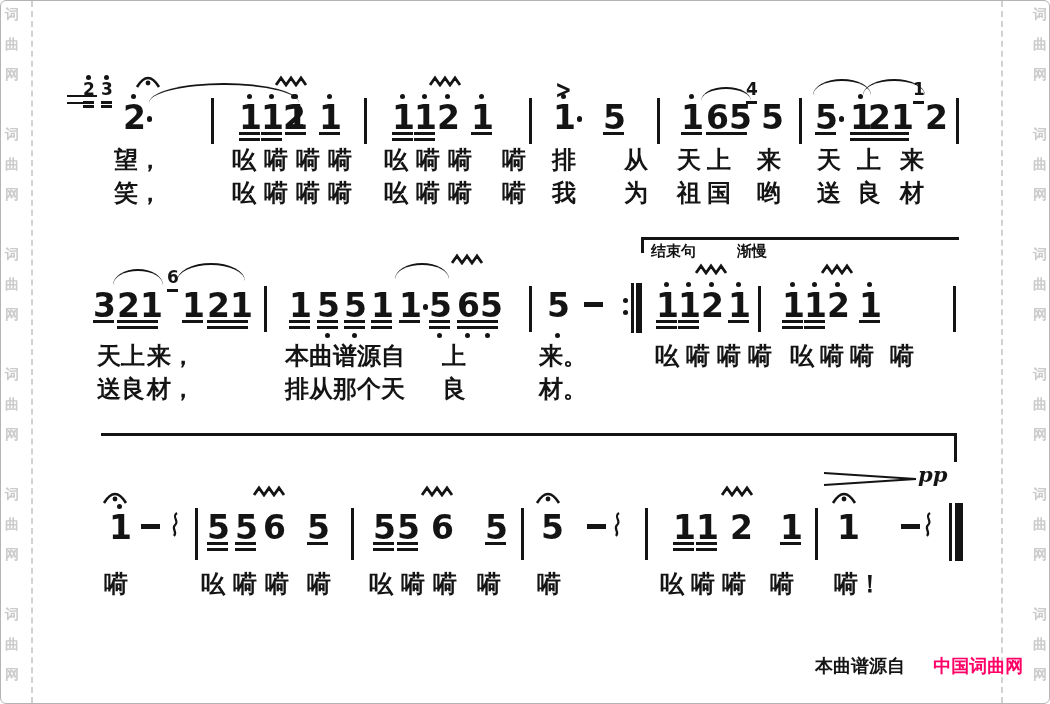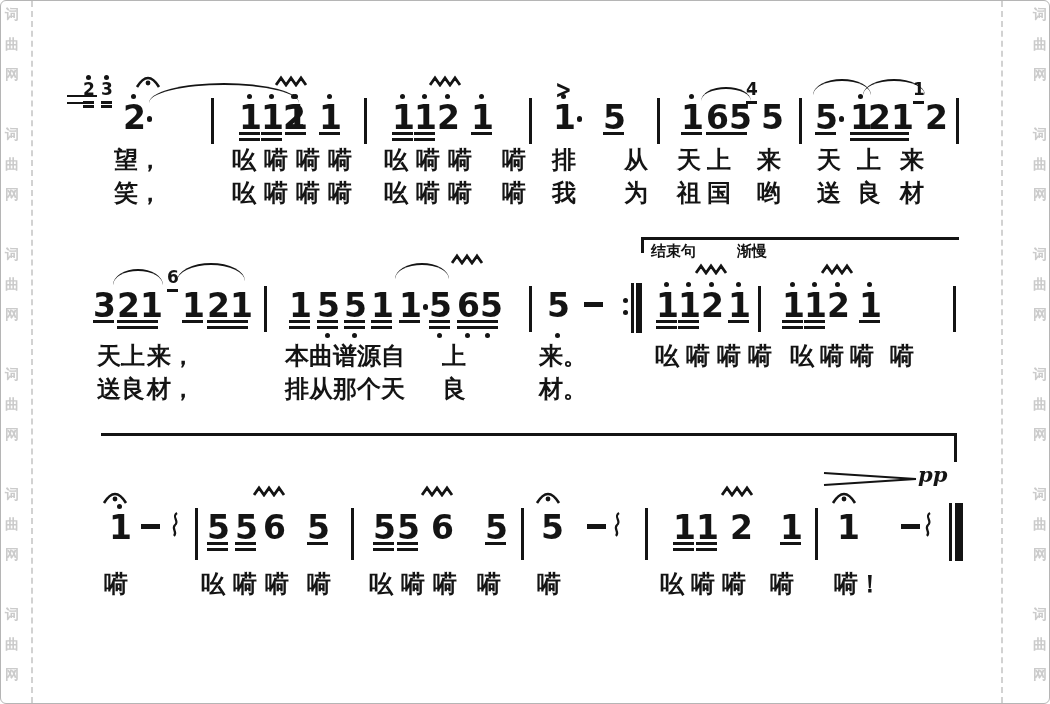--- a/index.html
+++ b/index.html
@@ -287,13 +287,17 @@
   <div id="divider-tick"></div>
 
   <div id="hairpin">
     <svg width="96" height="14">
         <line x1="1" y1="1" x2="93" y2="7" stroke="#141414" stroke-width="2"></line>
         <line x1="1" y1="13" x2="93" y2="7" stroke="#141414" stroke-width="2"></line>
       </svg>
   </div>
   <div id="pp-mark">pp</div>
 
+  <div id="footer">
+    <span>本曲谱源自</span>
+    <a style="color: rgb(255, 0, 102);">中国词曲网</a>
+  </div>
 </div>
 
 </body></html>

